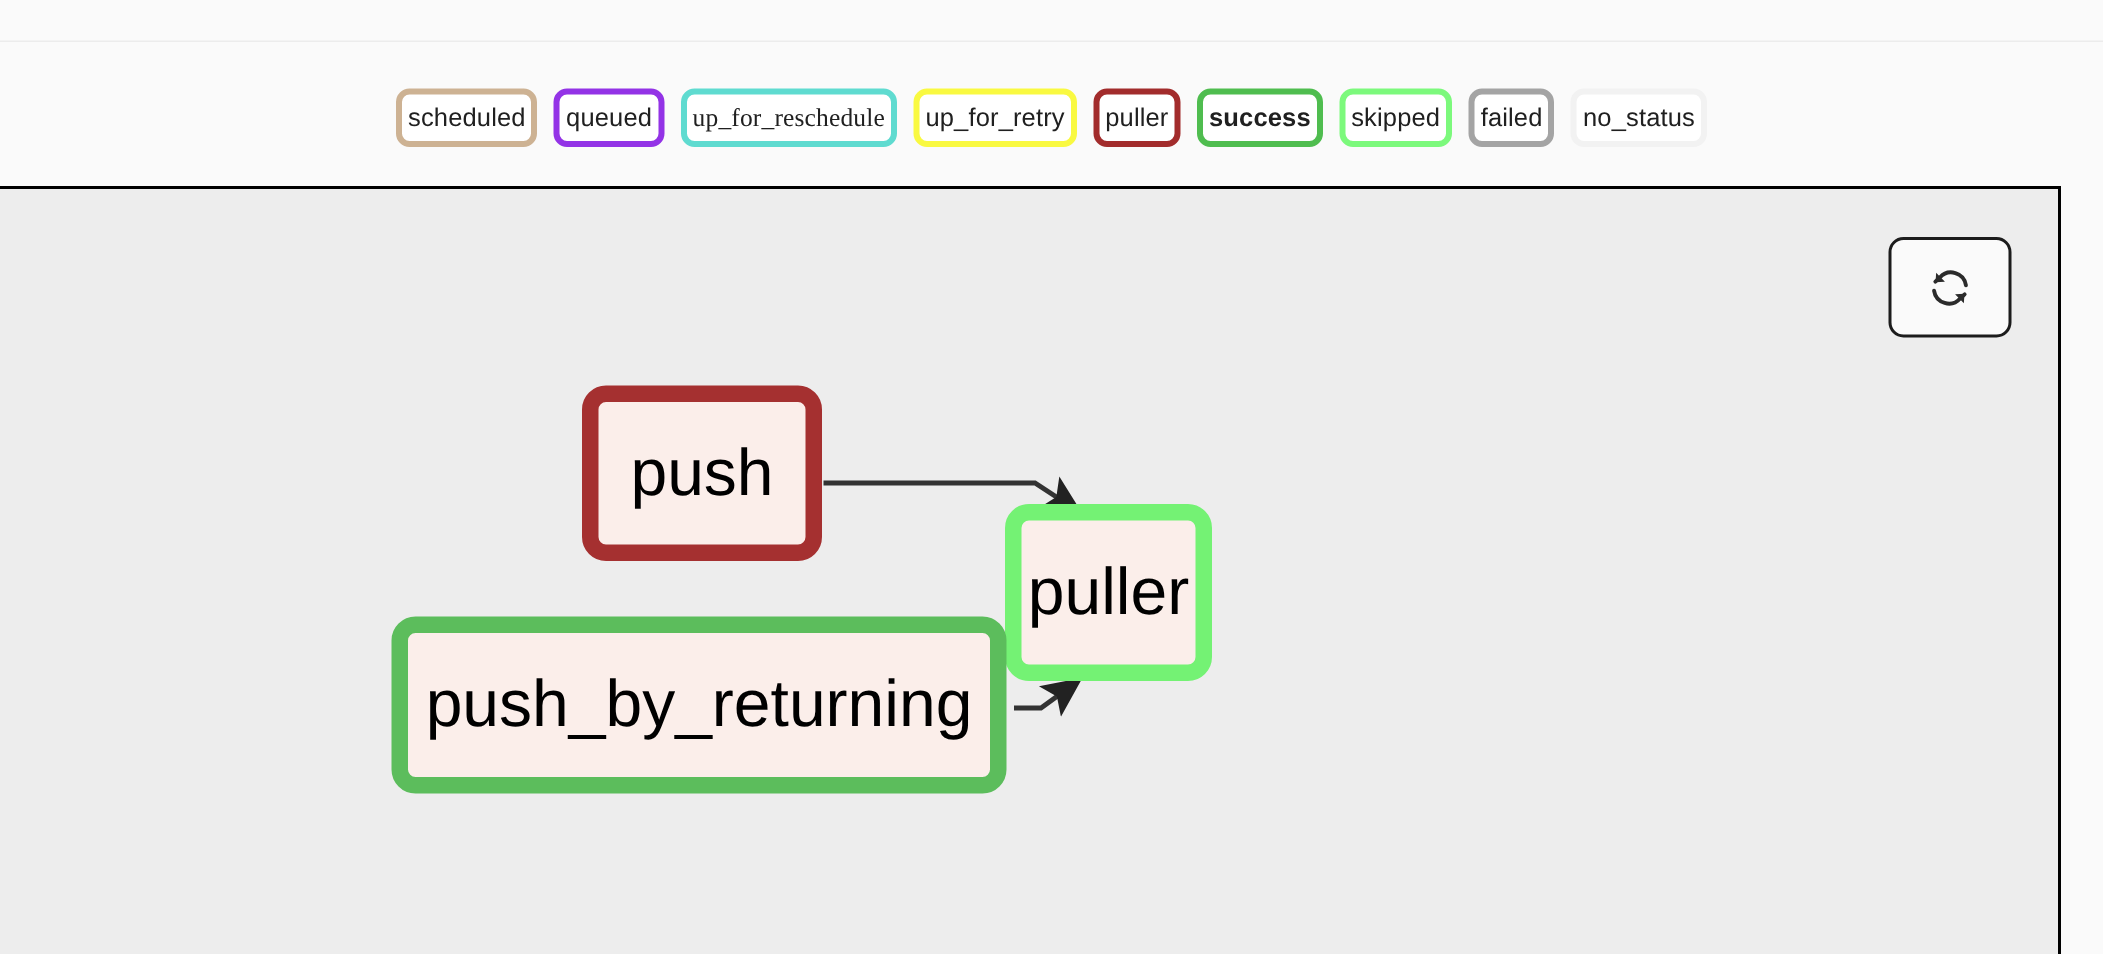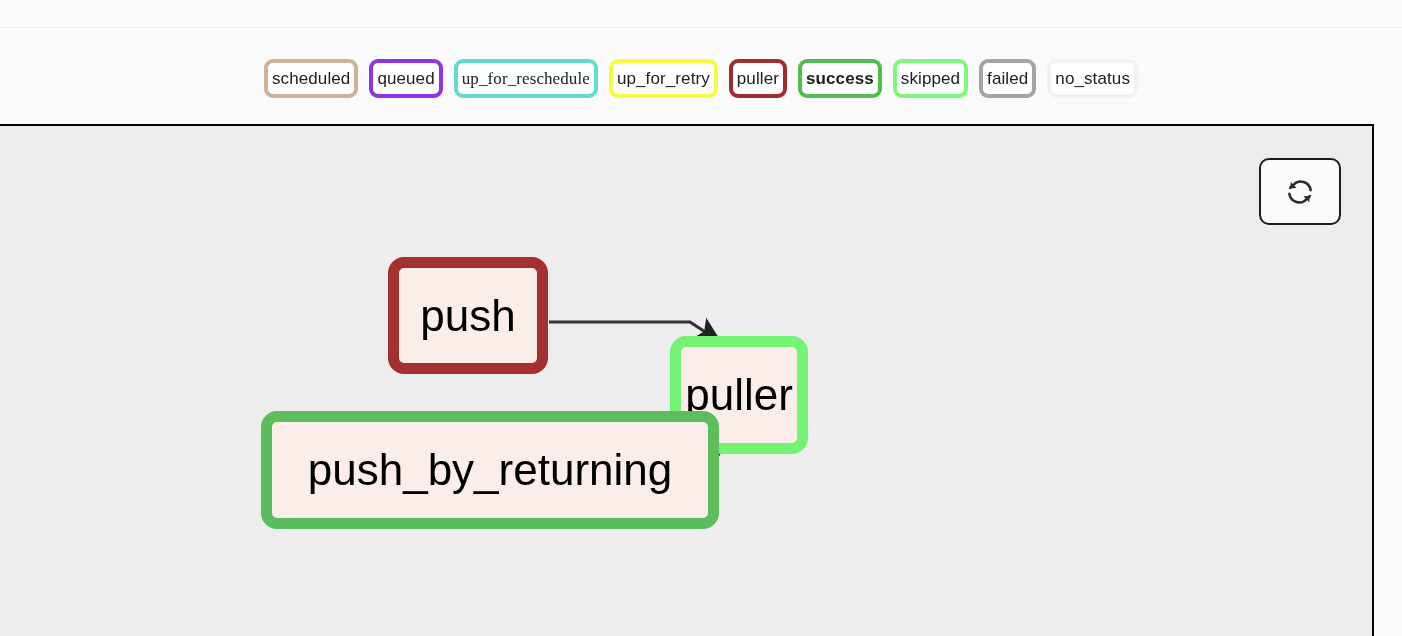--- a/index.html
+++ b/index.html
@@ -130,21 +130,21 @@
     border-color: #a53030;
   }
   #node-puller {
     left: 670px; top: 336px;
     width: 138px; height: 118px;
     border-width: 11px;
     border-color: #74f274;
   }
   #node-push-by-returning {
     left: 261px; top: 411px;
-    width: 458px; height: 118px;
+    width: 410px; height: 118px;
     border-width: 11px;
     border-color: #5cbd5c;
   }
 
   .edges { position: absolute; inset: 0; z-index: 10; pointer-events: none; }
 </style>
 </head>
 <body>
 
 <div id="app">

